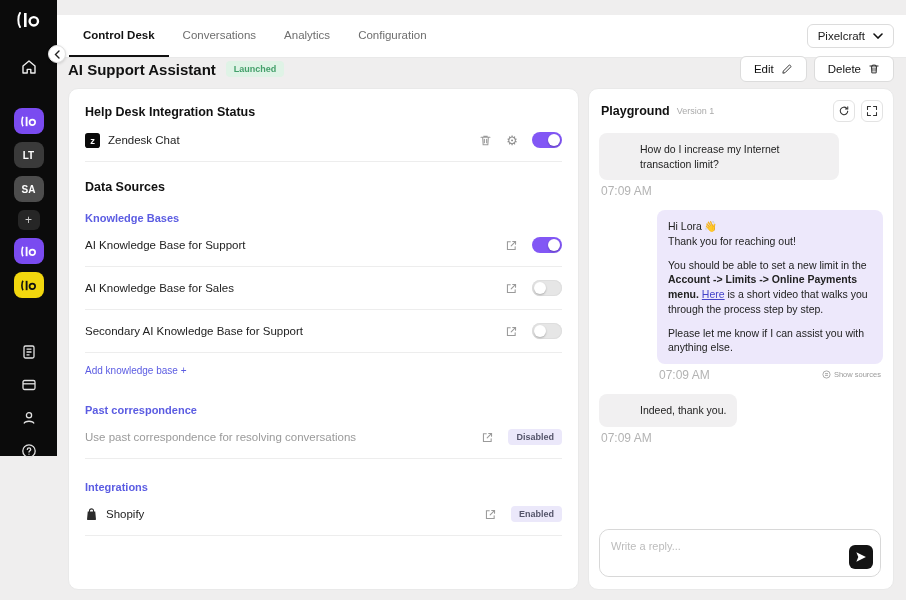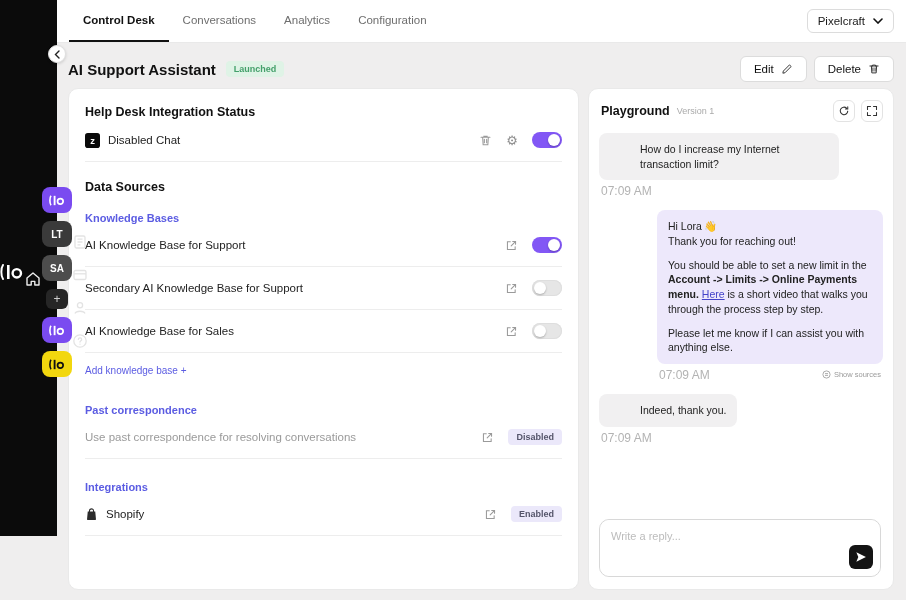--- a/index.html
+++ b/index.html
@@ -1,34 +1,34 @@
 <!DOCTYPE html>
 <html><head>
 <meta charset="utf-8">
 <style>
   * { margin:0; padding:0; box-sizing:border-box; }
   html,body { width:906px; height:600px; }
   body { font-family:"Liberation Sans", sans-serif; background:#efeeee; overflow:hidden; position:relative; color:#1a1a1a; }
 
   
-  .sidebar { position:absolute; left:0; top:0; width:57px; height:536px; background:#0b0b0b; display:flex; flex-direction:row; align-items:center; z-index:5; }
+  .sidebar { position:absolute; left:0; top:0; width:57px; height:456px; background:#0b0b0b; display:flex; flex-direction:column; align-items:center; z-index:5; }
   .app-logo { margin-top:12px; color:#fff; }
   .home-wrap { margin-top:26px; color:#ededed; cursor:pointer; }
   .tiles { margin-top:28px; display:flex; flex-direction:column; align-items:center; gap:8px; }
   .tile { width:30px; height:26px; border-radius:8px; display:flex; align-items:center; justify-content:center; font-size:10px; font-weight:bold; cursor:pointer; }
   .tile.purple { background:#7a4bf0; color:#fff; }
   .tile.lt { background:#3a3a3a; color:#fff; }
   .tile.sa { background:#4d4d4d; color:#fff; }
   .tile.add { width:22px; height:20px; background:#262626; color:#cfcfcf; font-size:12px; font-weight:normal; border-radius:6px; }
   .tile.yellow { background:#f2d70e; color:#111; }
   .bottom-icons { margin-top:46px; display:flex; flex-direction:column; align-items:center; gap:17px; color:#e3e3e3; }
   .bottom-icons .bicon { cursor:pointer; display:flex; }
 
   
-  .topnav { position:absolute; left:57px; top:0; right:0; height:43px; background:#fff; border-bottom:1px solid #e9e9e9; display:flex; align-items:center; justify-content:space-between; }
+  .topnav { position:absolute; left:57px; top:15px; right:0; height:43px; background:#fff; border-bottom:1px solid #e9e9e9; display:flex; align-items:center; justify-content:space-between; }
   .tabs { display:flex; height:100%; margin-left:12px; }
   .tab { display:flex; align-items:center; height:100%; padding:0 14px; font-size:11.5px; color:#6e6e6e; cursor:pointer; border-bottom:2px solid transparent; }
   .tab.active { color:#111; font-weight:bold; border-bottom:2px solid #111; }
   .workspace-btn { margin-right:12px; display:flex; align-items:center; gap:8px; background:#fff; border:1px solid #dcdcdc; border-radius:6px; padding:5px 10px; font-size:11.5px; font-family:inherit; color:#1a1a1a; cursor:pointer; }
 
   
   .content { position:absolute; left:57px; top:43px; right:0; bottom:0; }
   .back-btn { position:absolute; left:-9px; top:2px; width:18px; height:18px; border-radius:50%; background:#fff; border:1px solid #e0e0e0; box-shadow:0 1px 3px rgba(0,0,0,.15); display:flex; align-items:center; justify-content:center; font-size:12px; color:#222; cursor:pointer; z-index:9; }
   .page-header { display:flex; align-items:center; justify-content:space-between; padding:13px 12px 0 11px; }
   .ph-left { display:flex; align-items:center; gap:10px; }
@@ -70,21 +70,21 @@
   .time { font-size:12px; color:#b3b3b3; margin:4px 2px 0; }
   .msg-ai { margin-left:58px; margin-top:12px; }
   .ai-bubble { background:#ede8fb; }
   .ai-bubble p { margin-bottom:9px; }
   .ai-bubble p:last-child { margin-bottom:0; }
   .ai-link { color:#4343c9; text-decoration:underline; cursor:pointer; }
   .meta-row { display:flex; justify-content:space-between; align-items:center; margin:4px 2px 0; }
   .meta-row .time { margin:0; }
   .sources { display:flex; align-items:center; gap:3px; font-size:7.5px; color:#9a9a9a; cursor:pointer; }
   .msg-user2 { margin-top:12px; }
-  .composer { position:absolute; left:10px; right:12px; bottom:12px; height:58px; border:1px solid #d8d8d8; border-radius:10px; background:#fff; }
+  .composer { position:absolute; left:10px; right:12px; bottom:12px; height:48px; border:1px solid #d8d8d8; border-radius:10px; background:#fff; }
   .composer textarea { width:100%; height:100%; border:none; outline:none; resize:none; font-family:inherit; font-size:11px; color:#333; padding:10px 36px 10px 11px; border-radius:10px; }
   .composer textarea::placeholder { color:#bcbcbc; }
   .send-btn { position:absolute; right:7px; bottom:7px; width:24px; height:24px; background:#141414; border:none; border-radius:6px; display:flex; align-items:center; justify-content:center; cursor:pointer; color:#fff; }
 </style>
 </head>
 <body>
 
 <div class="sidebar">
   <div class="app-logo">
     <svg width="24" height="16" viewBox="0 0 24 16">
@@ -198,21 +198,21 @@
 
   <div class="card card-left">
     <div class="sec-title">Help Desk Integration Status</div>
 
     <div class="row">
       <div class="row-left">
         <svg width="15" height="15" viewBox="0 0 16 16">
             <rect width="16" height="16" rx="3" fill="#0a0a0a"></rect>
             <text x="8" y="11.8" font-size="10" fill="#fff" text-anchor="middle" font-weight="bold" font-family="Liberation Sans, sans-serif">z</text>
           </svg>
-        <span>Disabled Chat</span>
+        <span>Zendesk Chat</span>
       </div>
       <div class="row-right">
         <button class="icon-btn">
           <svg width="13" height="13" viewBox="0 0 16 16" fill="none" stroke="currentColor" stroke-width="1.3" stroke-linecap="round">
               <path d="M2.5 4h11M6 4V2.8h4V4M4.5 4l.6 9.2h5.8L11.5 4M6.6 6.5v4.3M9.4 6.5v4.3"></path>
             </svg>
         </button>
         <span class="gear-glyph">⚙</span>
         <span class="toggle on"></span>
       </div>
@@ -231,35 +231,35 @@
           <svg width="13" height="13" viewBox="0 0 16 16" fill="none" stroke="currentColor" stroke-width="1.3" stroke-linecap="round">
               <path d="M6.5 3.5H3v9.5h9.5V9.5M9.5 3h3.5v3.5M12.8 3.2L7.6 8.4"></path>
             </svg>
         </button>
         <span class="toggle on"></span>
       </div>
     </div>
 
     <div class="row">
       <div class="row-left">
+          <span>AI Knowledge Base for Sales</span>
+        </div>
+      <div class="row-right">
+        <button class="icon-btn">
+          <svg width="13" height="13" viewBox="0 0 16 16" fill="none" stroke="currentColor" stroke-width="1.3" stroke-linecap="round">
+              <path d="M6.5 3.5H3v9.5h9.5V9.5M9.5 3h3.5v3.5M12.8 3.2L7.6 8.4"></path>
+            </svg>
+        </button>
+        <span class="toggle"></span>
+      </div>
+    </div>
+
+    <div class="row">
+      <div class="row-left">
           <span>Secondary AI Knowledge Base for Support</span>
-        </div>
-      <div class="row-right">
-        <button class="icon-btn">
-          <svg width="13" height="13" viewBox="0 0 16 16" fill="none" stroke="currentColor" stroke-width="1.3" stroke-linecap="round">
-              <path d="M6.5 3.5H3v9.5h9.5V9.5M9.5 3h3.5v3.5M12.8 3.2L7.6 8.4"></path>
-            </svg>
-        </button>
-        <span class="toggle"></span>
-      </div>
-    </div>
-
-    <div class="row">
-      <div class="row-left">
-          <span>AI Knowledge Base for Sales</span>
         </div>
       <div class="row-right">
         <button class="icon-btn">
           <svg width="13" height="13" viewBox="0 0 16 16" fill="none" stroke="currentColor" stroke-width="1.3" stroke-linecap="round">
               <path d="M6.5 3.5H3v9.5h9.5V9.5M9.5 3h3.5v3.5M12.8 3.2L7.6 8.4"></path>
             </svg>
         </button>
         <span class="toggle"></span>
       </div>
     </div>

